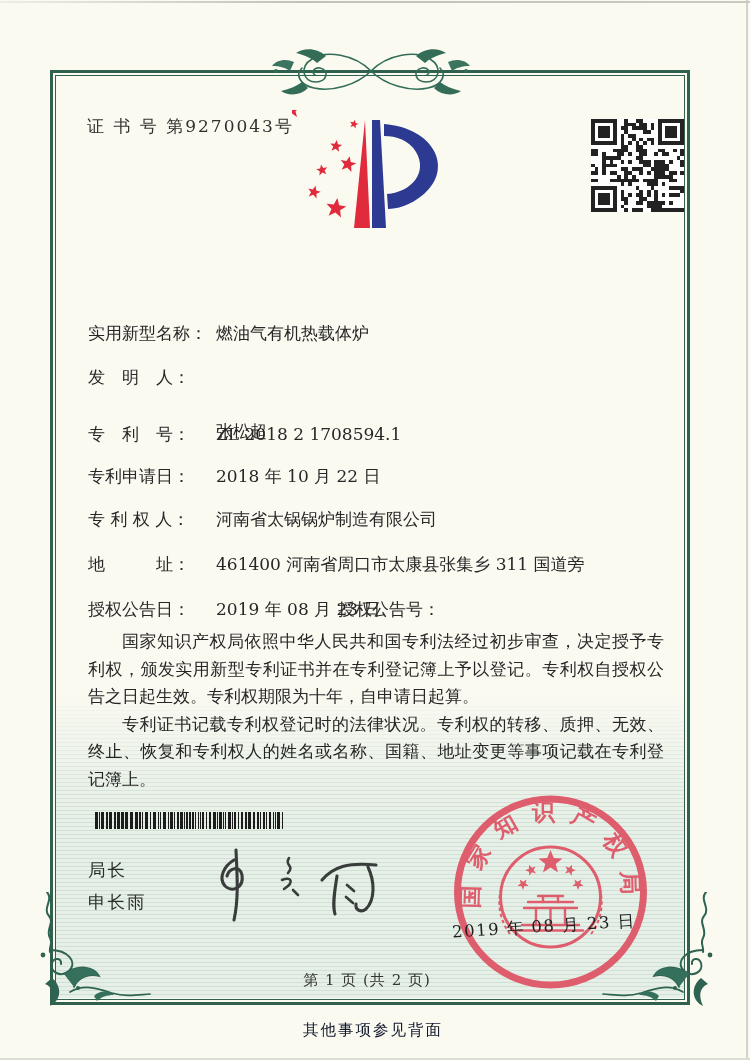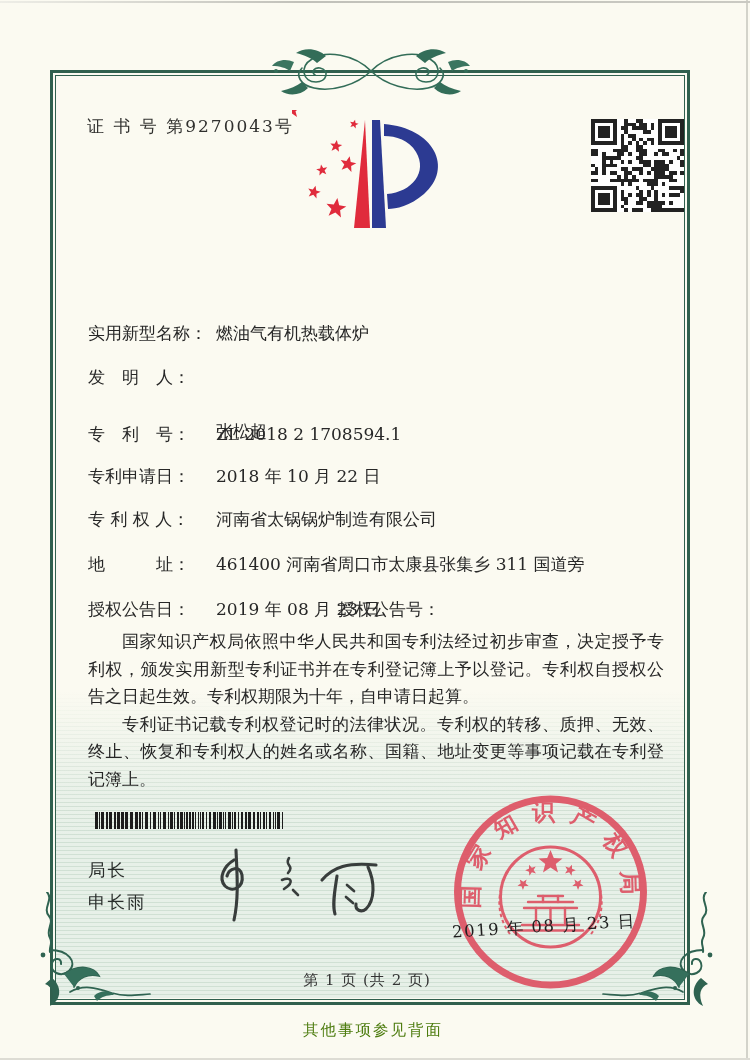--- a/index.html
+++ b/index.html
@@ -55,21 +55,21 @@
   .signame{position:absolute;left:88px;top:890px;font-size:17.5px;letter-spacing:2px;z-index:3;color:#2a2e2c;font-family:"DejaVu Sans","Liberation Sans",sans-serif;}
   .sighand{position:absolute;left:196px;top:838px;z-index:3;}
 
   .seal{position:absolute;left:448px;top:790px;z-index:4;opacity:.9;}
   .sealdate{
     position:absolute;left:452px;top:915px;width:210px;z-index:5;
     font-size:16.5px;letter-spacing:1.5px;color:#1e1e1e;transform:rotate(-3.5deg);
   }
 
   .pageno{position:absolute;left:50px;top:971px;width:634px;text-align:center;font-size:15px;letter-spacing:1px;color:#333;z-index:3;}
-  .backnote{position:absolute;left:0;top:1020px;width:746px;text-align:center;font-size:15.5px;letter-spacing:2px;color:#4d7c0f;z-index:3;}
+  .backnote{position:absolute;left:0;top:1020px;width:746px;text-align:center;font-size:15.5px;letter-spacing:2px;color:#0f172a;z-index:3;}
 
   .orn{position:absolute;z-index:2;}
   .orn-top{left:264px;top:44px;}
   .orn-bl{left:34px;top:892px;}
   .orn-br{left:601px;top:892px;}
 </style>
 </head>
 <body>
 
 <div class="page">

